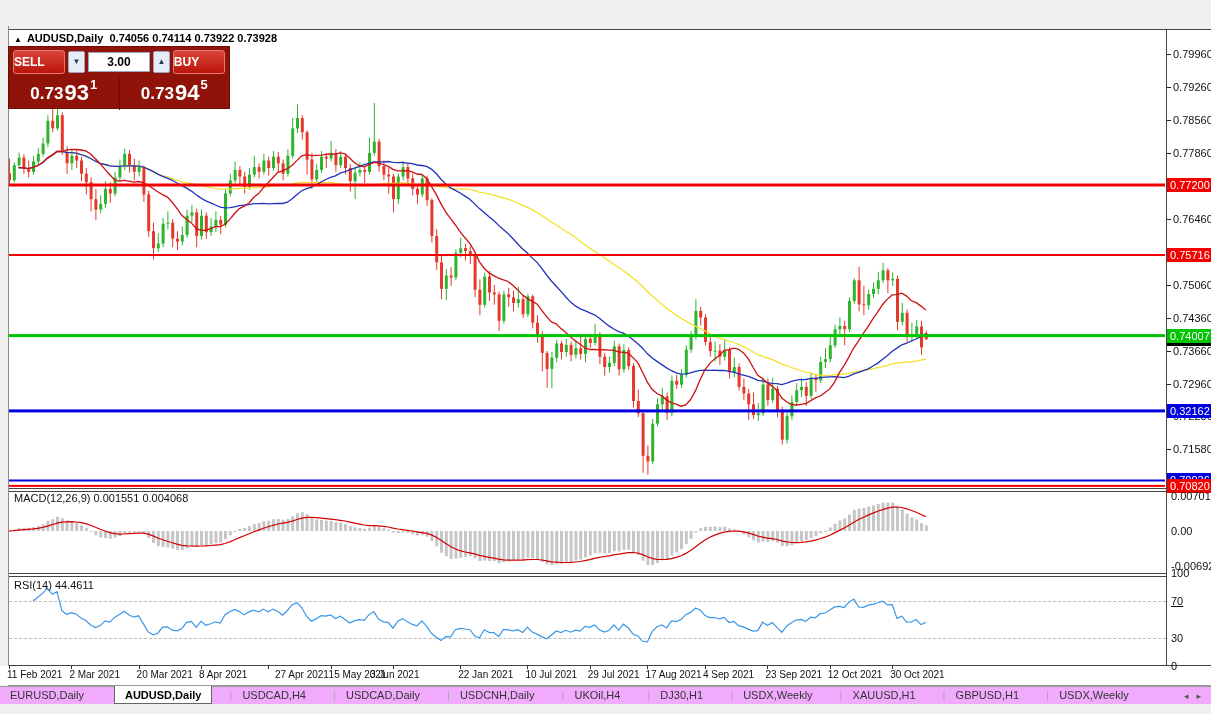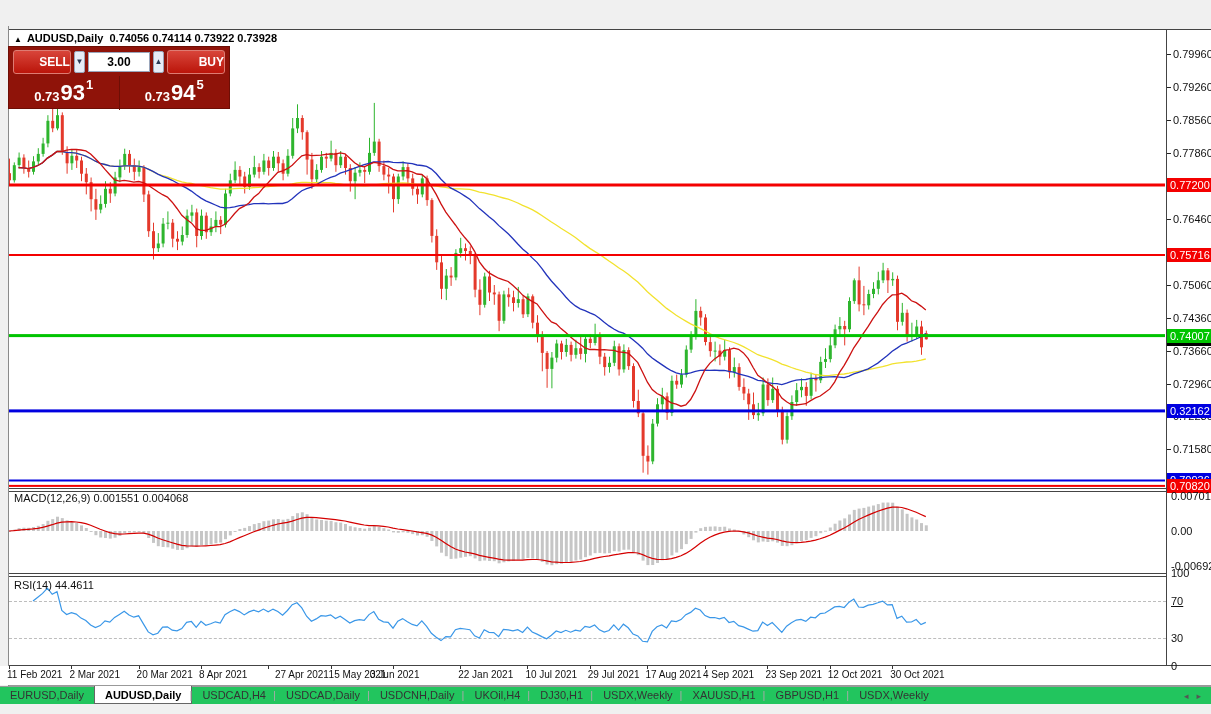--- a/index.html
+++ b/index.html
@@ -29,35 +29,35 @@
   
   #date-axis{position:absolute;left:0;top:666px;width:966px;height:19px;background:#fff;z-index:4;}
   .dlabel{position:absolute;top:3px;font-size:10px;color:#111;white-space:nowrap;}
   .dtick{position:absolute;top:0;width:1px;height:3px;background:#333;}
   
   #symbol-header{position:absolute;left:14px;top:32px;z-index:12;font-size:11px;font-weight:bold;color:#000;white-space:nowrap;}
   #symbol-header .tri{font-size:8px;margin-right:5px;}
   #trade-panel{position:absolute;left:8px;top:46px;width:222px;height:63px;z-index:12;
     background:#8f1309;border:1px solid #6d0e05;box-sizing:border-box;}
   #tp-top{display:flex;align-items:center;padding:3px 4px 2px 4px;gap:3px;}
-  .tp-btn{width:54px;height:22px;color:#fff;font-size:12px;font-weight:bold;text-align:right;line-height:22px;
-    background:linear-gradient(#d8453a,#bb150a);border:1px solid #de7b72;border-radius:3px;cursor:pointer;padding-left:25px;}
+  .tp-btn{width:54px;height:22px;color:#fff;font-size:12px;font-weight:bold;text-align:left;line-height:22px;
+    background:linear-gradient(#d8453a,#bb150a);border:1px solid #de7b72;border-radius:3px;cursor:pointer;}
   .spin-btn{width:16px;height:20px;background:#e7edf7;border:1px solid #9aa6bb;border-radius:2px;
     font-size:8px;color:#2a3a55;text-align:center;line-height:20px;cursor:pointer;}
   #vol-input{width:60px;height:18px;border:1px solid #9aa6bb;font-size:12px;font-weight:bold;
     text-align:center;font-family:"Liberation Sans",sans-serif;padding:0;}
   #tp-prices{display:flex;height:34px;}
   .tp-price{flex:1;display:flex;align-items:flex-end;justify-content:center;color:#fff;padding-bottom:2px;}
-  .tp-price .small{font-size:13px;font-weight:bold;margin-bottom:4px;}
+  .tp-price .small{font-size:17px;font-weight:bold;margin-bottom:4px;}
   .tp-price .big{font-size:22px;font-weight:bold;line-height:30px;margin:0 1px;}
   .tp-price .sup{font-size:13px;font-weight:bold;align-self:flex-start;margin-top:1px;}
   #tp-div{width:1px;background:#6d0e05;}
   
-  #tabbar{position:absolute;left:0;top:686px;width:1211px;height:17px;background:#22c55e;
-    border-top:1px solid #9a9a9a;display:flex;align-items:stretch;font-size:11px;z-index:8;}
+  #tabbar{position:absolute;left:0;top:686px;width:1211px;height:17px;background:#f0abfc;
+    border-top:1px solid #9a9a9a;display:flex;align-items:stretch;font-size:11px;z-index:8;gap:20px;}
   .tab{padding:2px 10px 0 10px;color:#333;position:relative;cursor:pointer;white-space:nowrap;}
   .tab + .tab::before{content:'|';position:absolute;left:-3px;top:2px;color:#aaa;}
   .tab.active{background:#fff;border:1px solid #666;border-top:none;font-weight:bold;color:#000;margin-top:-1px;padding-top:3px;}
   .tab.active::before{content:none;}
   #tab-scroll{margin-left:auto;display:flex;align-items:center;gap:8px;padding-right:10px;color:#555;font-size:9px;}
   #status-strip{position:absolute;left:0;top:703px;width:1211px;height:11px;background:#f0f0f0;border-top:1px solid #dcdcdc;}
   
   #left-edge{position:absolute;left:0;top:26px;width:8px;height:660px;background:#f0f0f0;border-right:1px solid #8a8a8a;z-index:3;}
 </style>
 </head>

